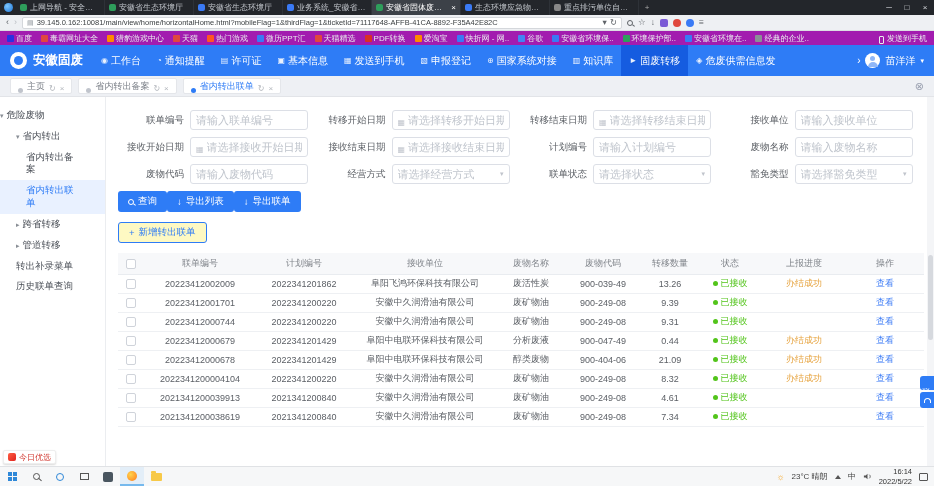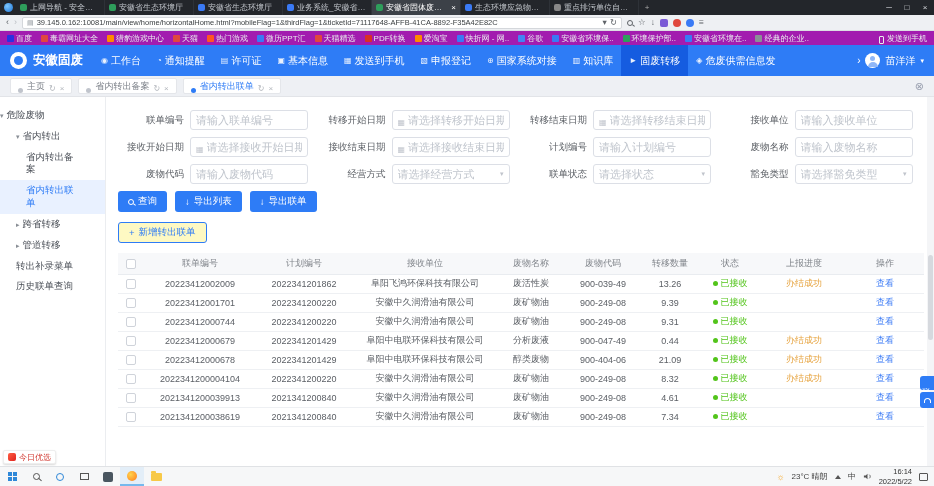--- a/index.html
+++ b/index.html
@@ -93,21 +93,21 @@
   
   .frow{display:flex;margin-bottom:7px}
   .fcell{width:25%;display:flex;align-items:center}
   .flabel{width:72px;flex:none;text-align:right;font-size:9.5px;color:#5c6066;padding-right:6px;white-space:nowrap}
   .finput{width:118px;height:20px;border:1px solid #dcdfe6;border-radius:3px;display:flex;align-items:center;gap:3px;padding:0 5px;background:#fff;cursor:text}
   .ph{font-size:11px;color:#bfc4cc;white-space:nowrap;overflow:hidden;flex:1}
   .cal::before{content:"▦";font-size:8px;color:#c0c4cc}
   .scaret{margin-left:auto;font-size:7px;color:#c0c4cc}
 
   
-  .btnrow{display:flex;gap:8px;margin-top:4px}
+  .btnrow{display:flex;gap:0;margin-top:4px}
   .btn{height:21px;border-radius:3px;font-size:9.5px;display:flex;align-items:center;gap:4px;padding:0 10px;cursor:pointer;border:none}
   .btn.primary{background:#2e7cf6;color:#fff}
   .btn.outline{background:#fef9c3;border:1px solid #2e7cf6;color:#2e7cf6;margin-top:10px;display:inline-flex}
   .wmag{width:6px;height:6px;border:1px solid #fff;border-radius:50%;position:relative;display:inline-block}
   .wmag::after{content:"";position:absolute;width:3px;height:1px;background:#fff;right:-3px;bottom:-1px;transform:rotate(40deg)}
   .i-down::before{content:"↓"}
 
   
   .tablewrap{margin-top:10px}
   table{width:100%;border-collapse:collapse;table-layout:fixed;font-size:9px;color:#5c6066}

